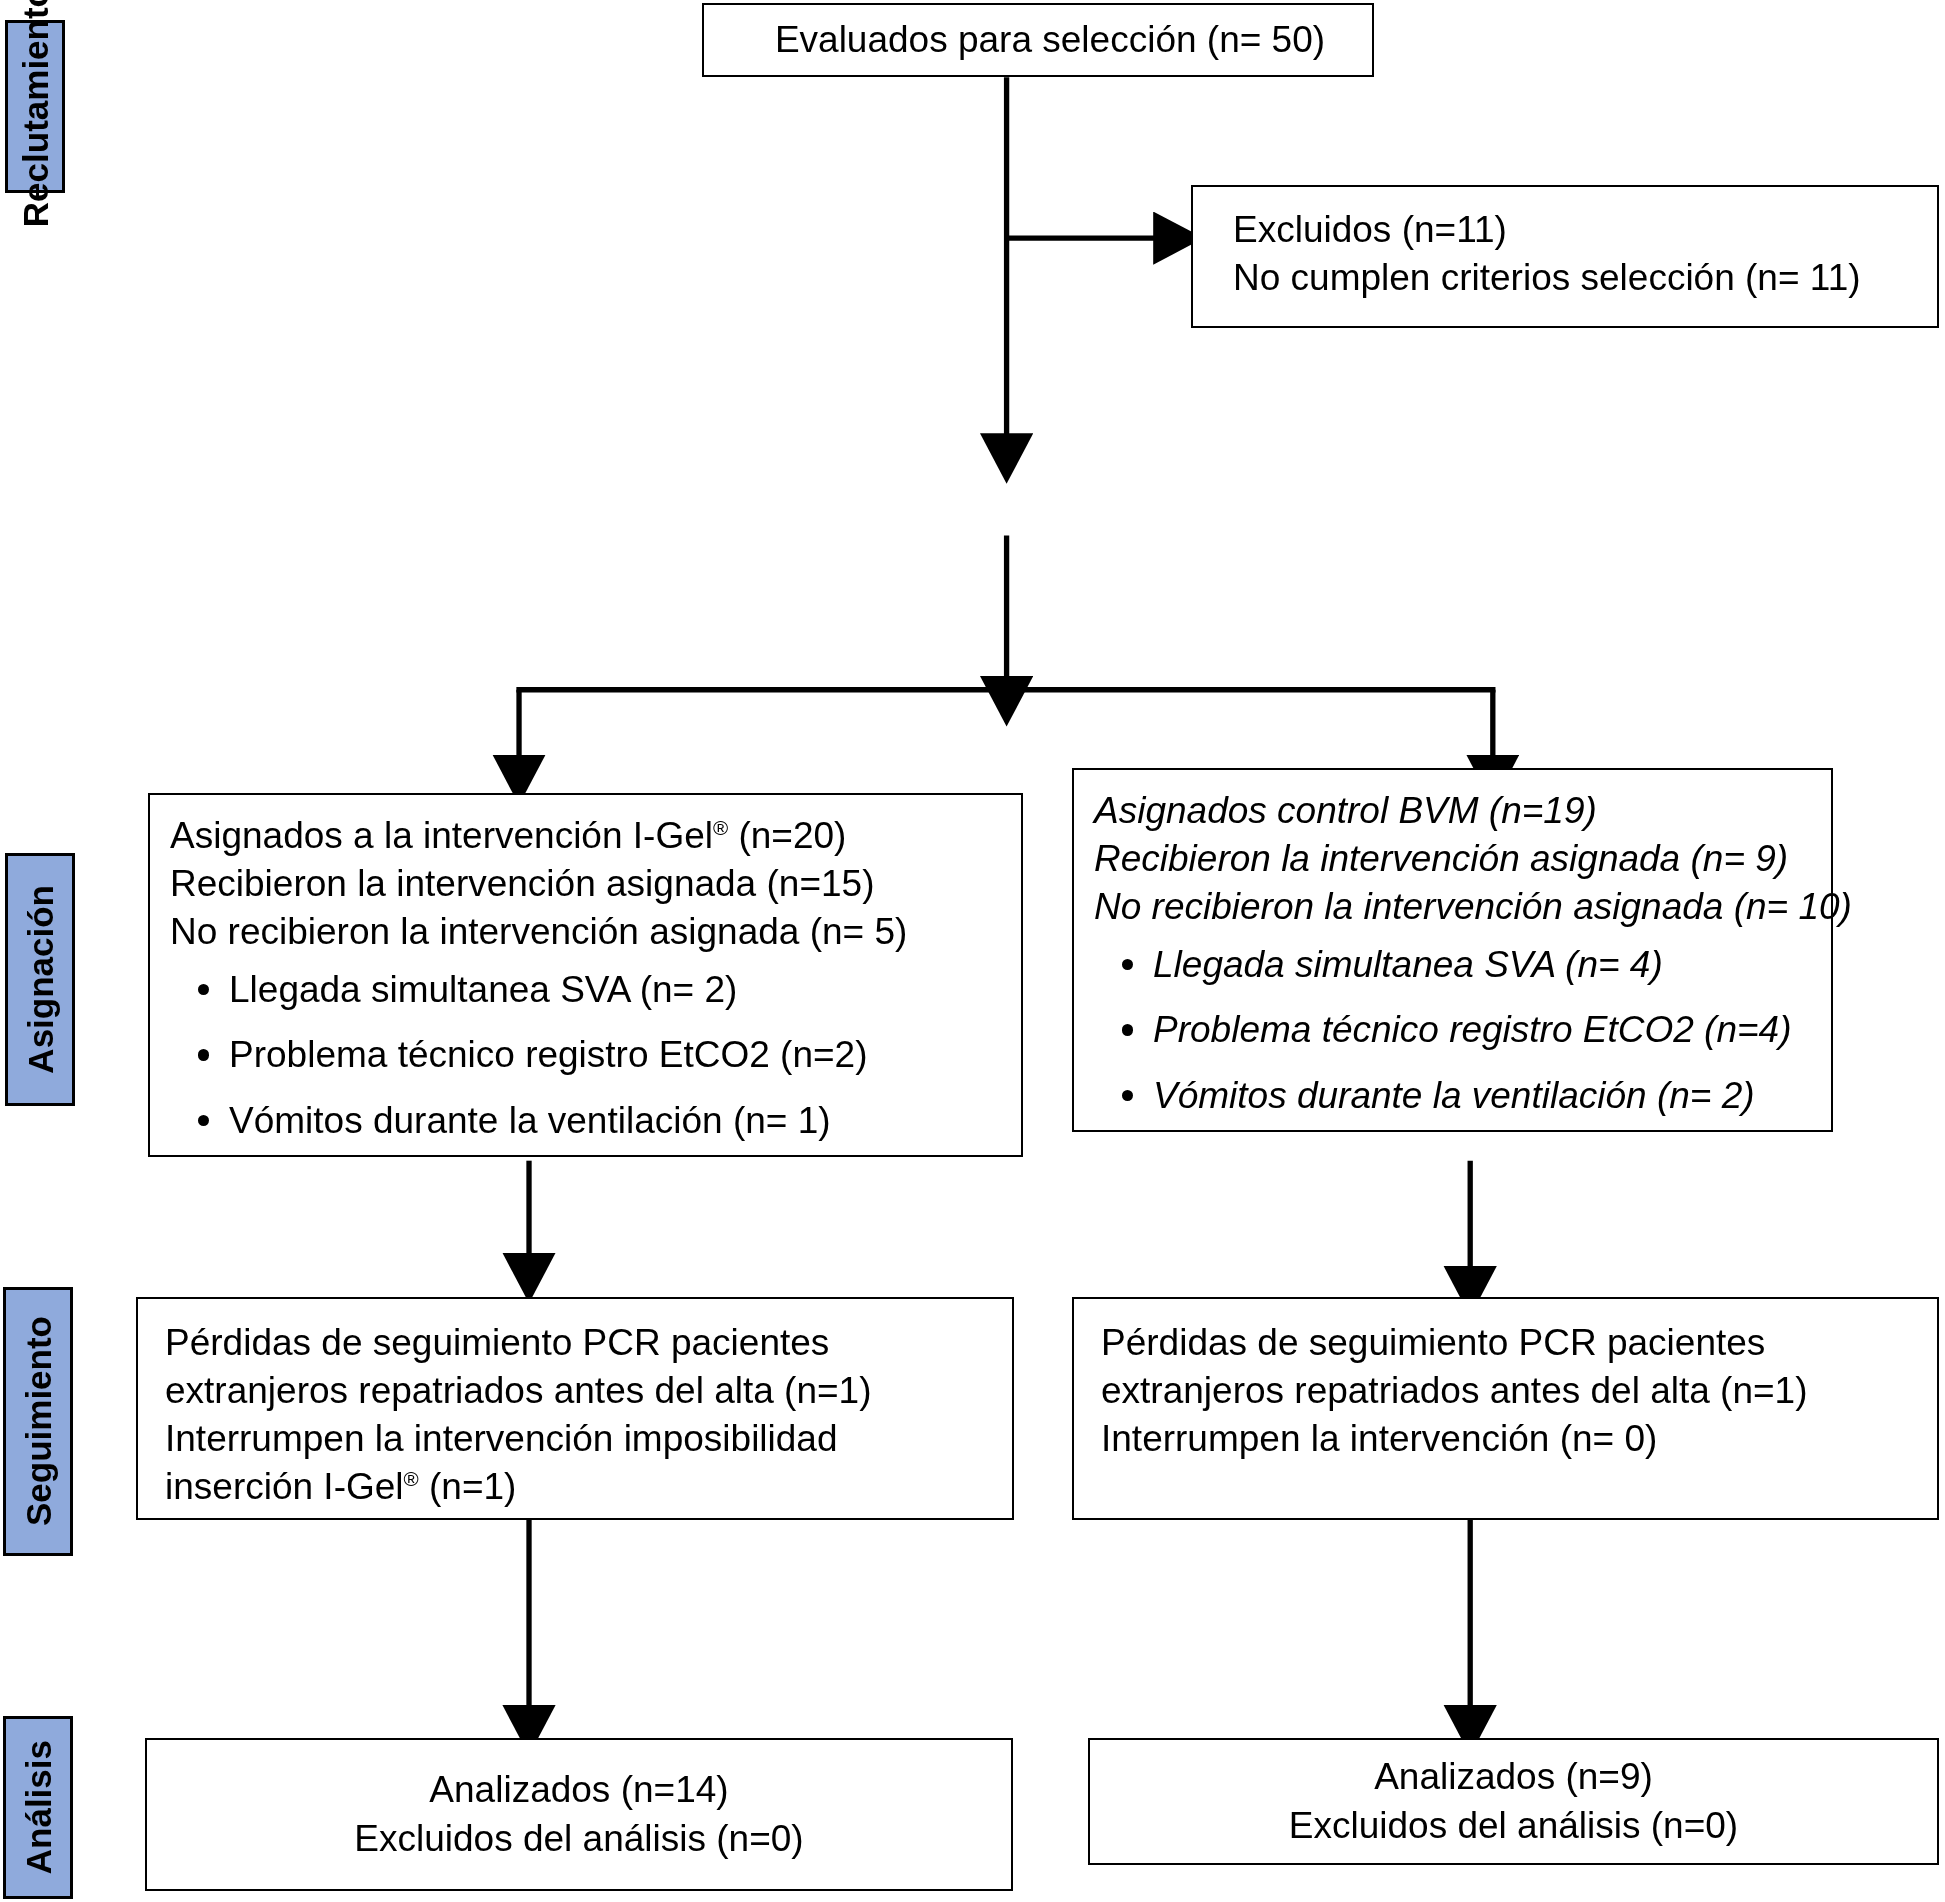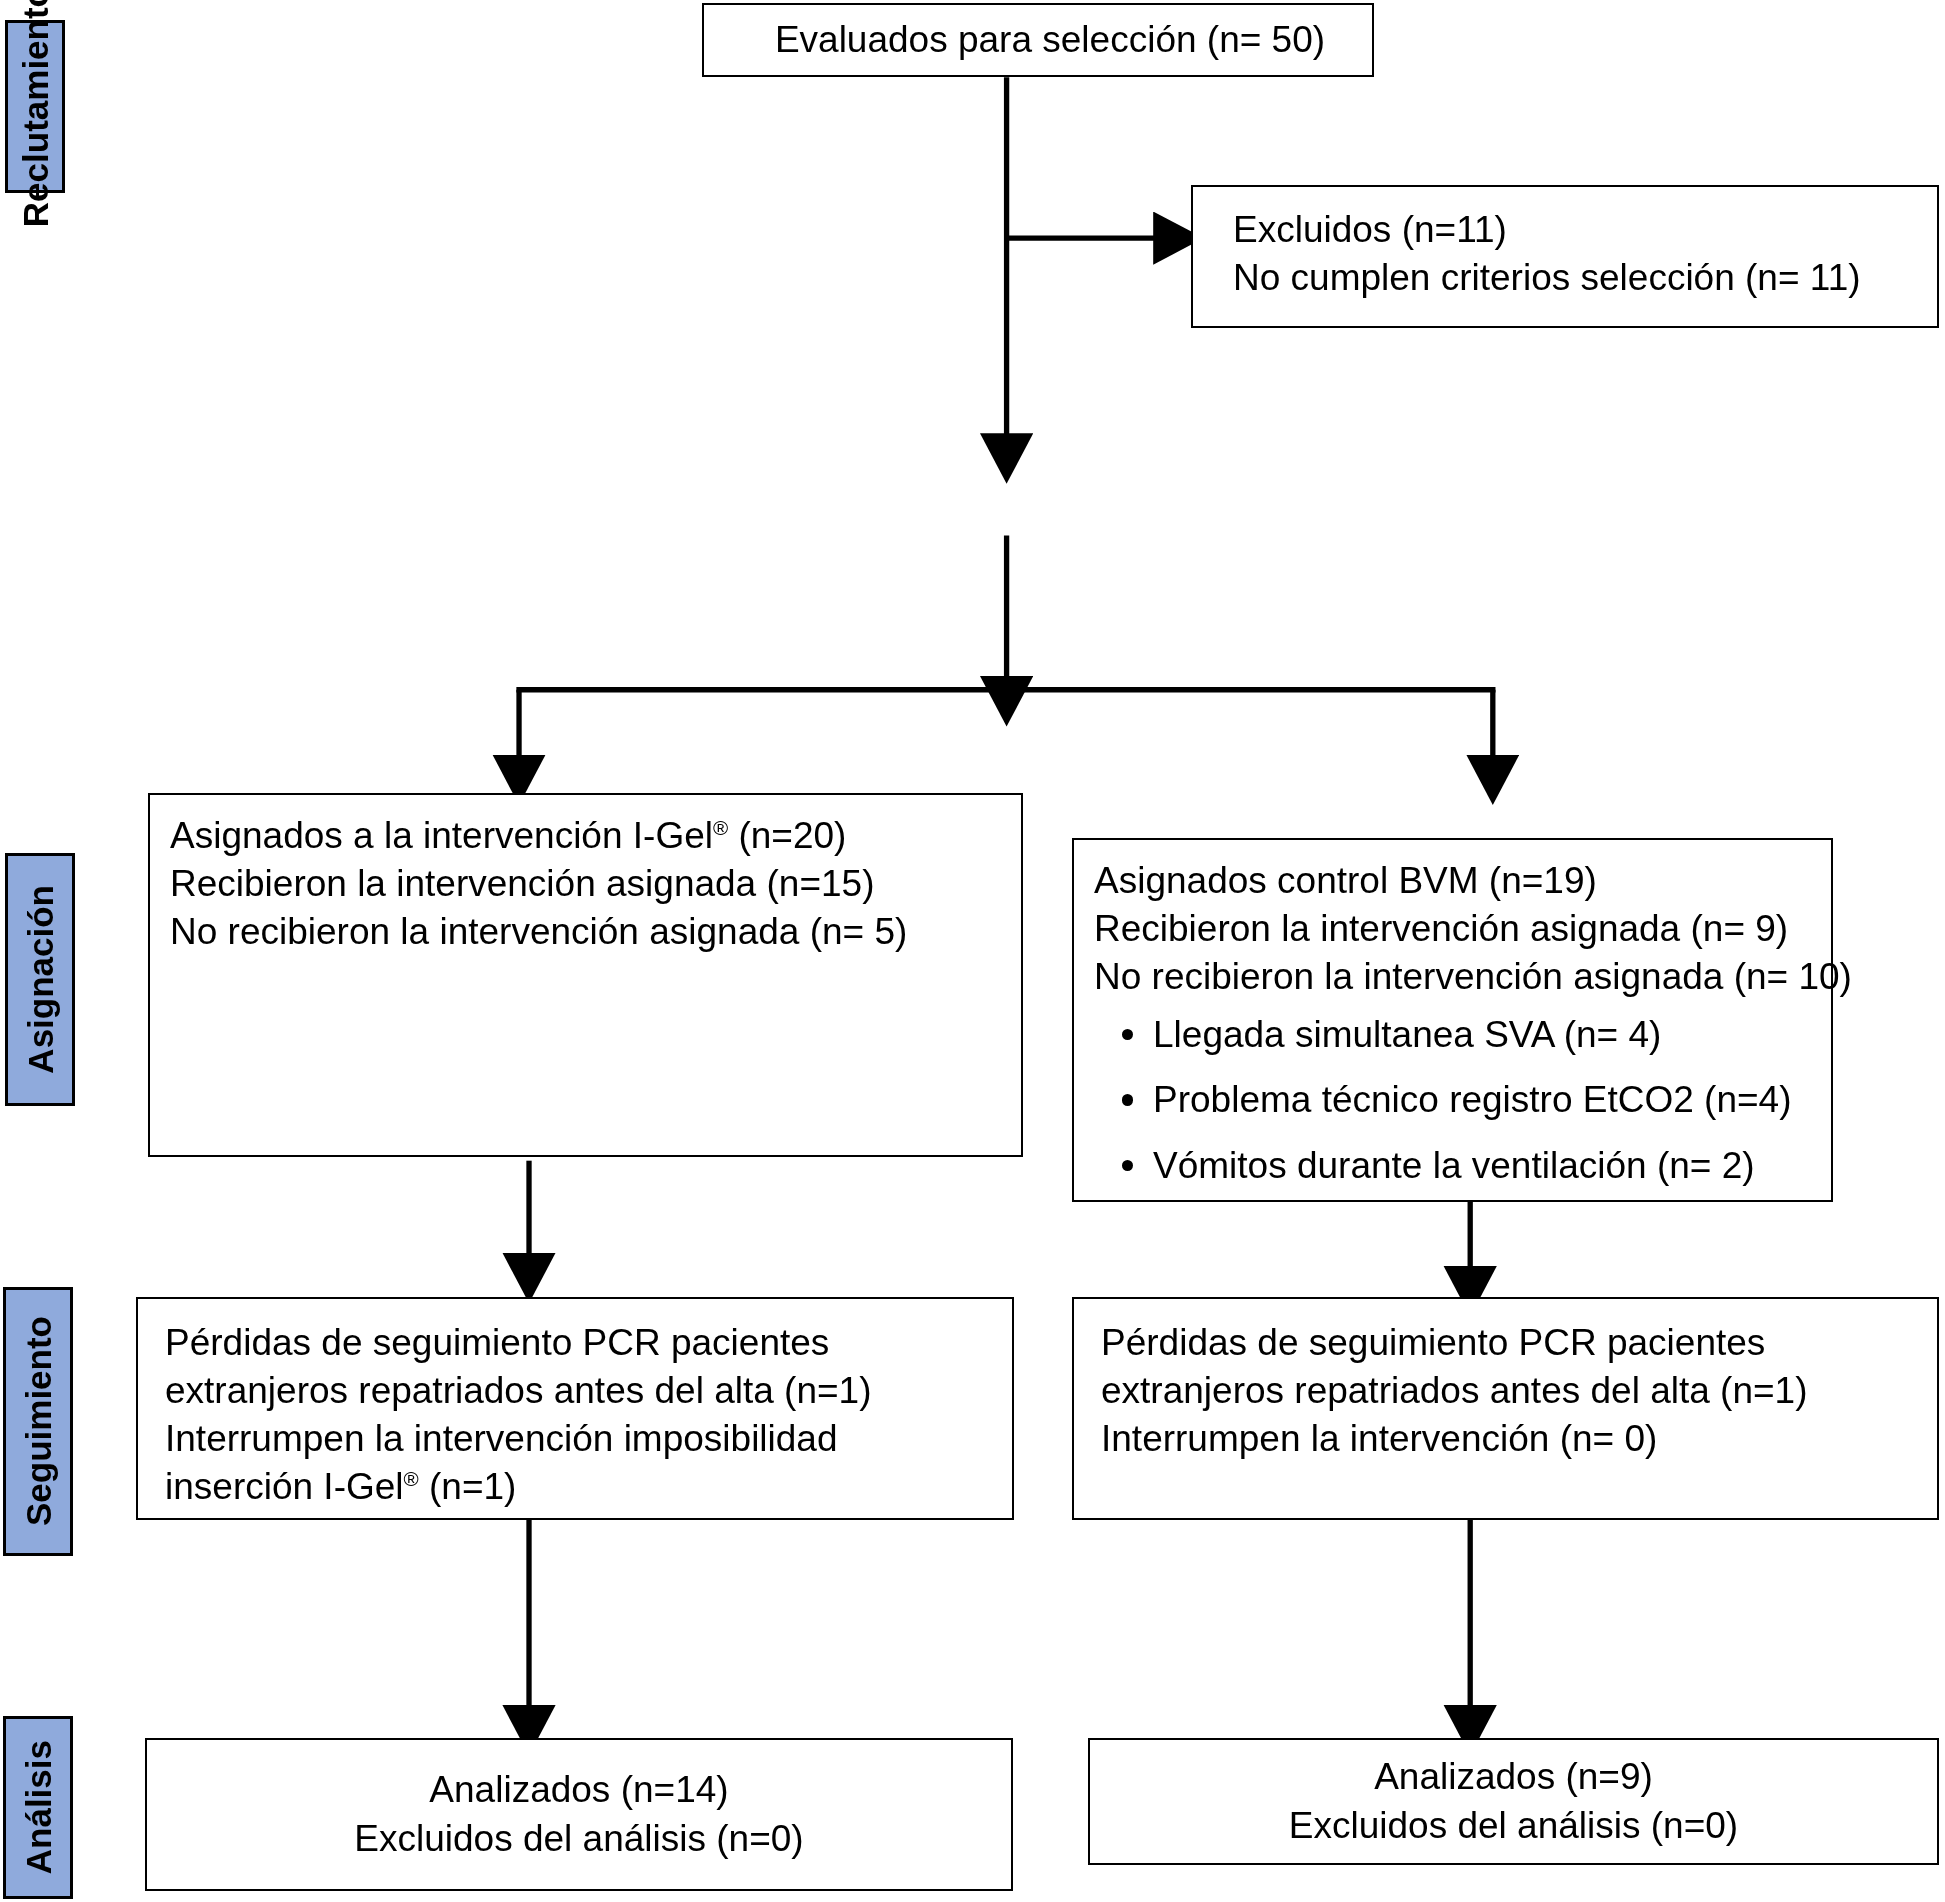--- a/index.html
+++ b/index.html
@@ -137,23 +137,28 @@
     <div class="line">No cumplen criterios selección (n= 11)</div>
   </div>
 
 
   <div class="node left-aligned" style="left:148px; top:793px; width:875px; height:364px;">
     <div class="line">
       <span>Asignados a la intervención I-Gel</span><sup class="reg">®</sup><span> (n=20)</span>
     </div>
     <div class="line">Recibieron la intervención asignada (n=15)</div>
     <div class="line">No recibieron la intervención asignada (n= 5)</div>
+    <ul class="bullets">
+      <li>Llegada simultanea SVA (n= 2)</li>
+      <li>Problema técnico registro EtCO2 (n=2)</li>
+      <li>Vómitos durante la ventilación (n= 1)</li>
+    </ul>
   </div>
 
-  <div class="node left-aligned" style="left:1072px; top:838px; width:761px; height:364px;">
+  <div class="node left-aligned" style="left:1072px; top:768px; width:761px; height:364px;font-style:italic;">
     <div class="line">Asignados control BVM (n=19)</div>
     <div class="line">Recibieron la intervención asignada (n= 9)</div>
     <div class="line">No recibieron la intervención asignada (n= 10)</div>
     <ul class="bullets">
       <li>Llegada simultanea SVA (n= 4)</li>
       <li>Problema técnico registro EtCO2 (n=4)</li>
       <li>Vómitos durante la ventilación (n= 2)</li>
     </ul>
   </div>
 

